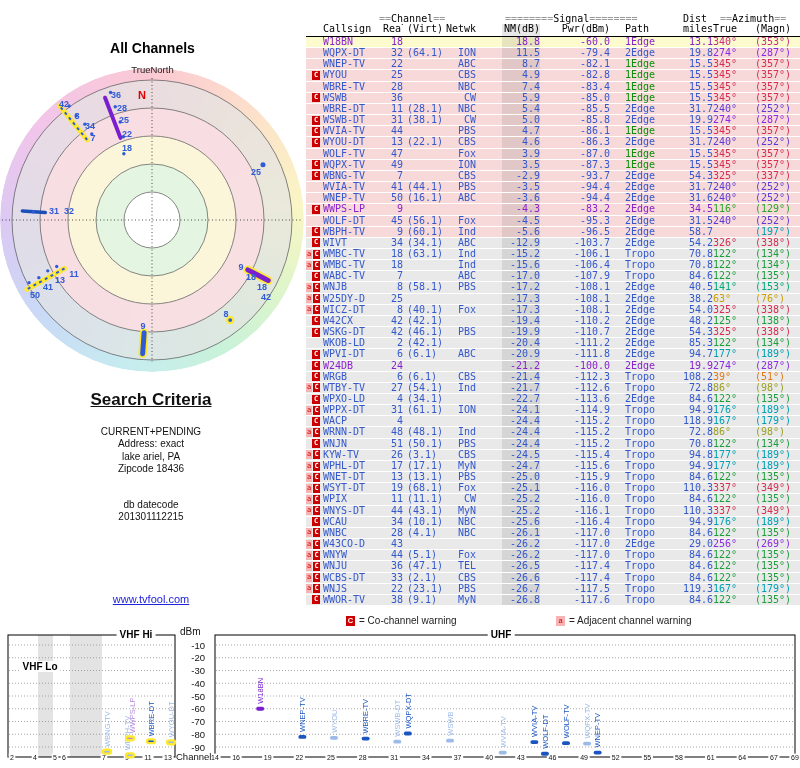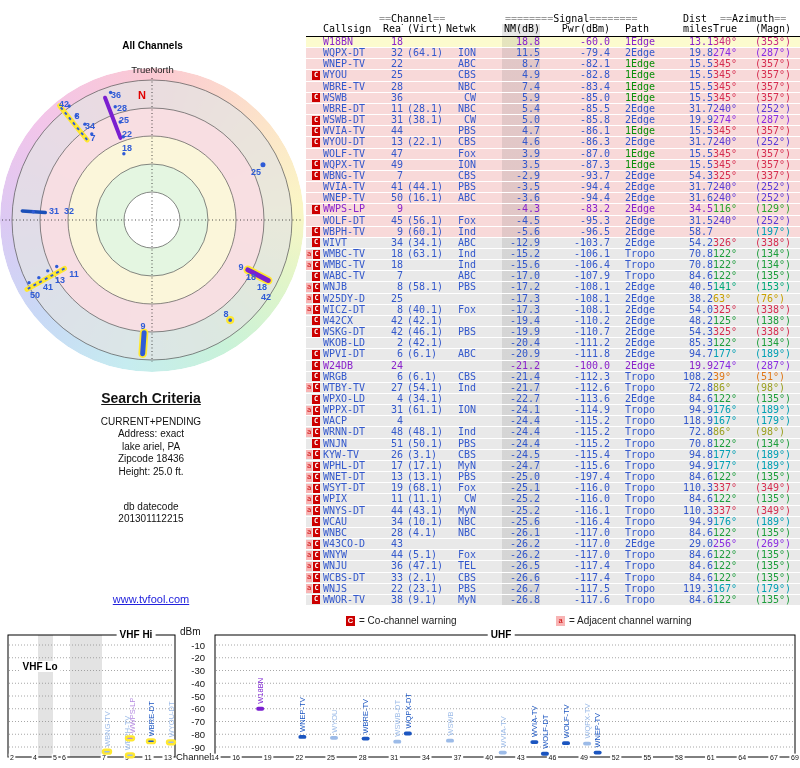--- a/index.html
+++ b/index.html
@@ -7,26 +7,26 @@
        font-family:"Liberation Sans",sans-serif;color:#111}
   .abs{position:absolute}
 
   
   #polar-halo{left:0;top:68px;width:304px;height:304px;border-radius:50%;
     background:conic-gradient(#fbc9d3 0deg,#fce4c9 50deg,#faf6c5 85deg,#e1f5c9 115deg,
       #c9f2d9 150deg,#c6ecf0 190deg,#c9d9f6 230deg,#dcc9f3 270deg,#f2c5ea 310deg,#fbc9d3 360deg);
     -webkit-mask-image:radial-gradient(circle,#000 88%,transparent 99%);
     mask-image:radial-gradient(circle,#000 88%,transparent 99%);}
   #polar-svg{left:0;top:30px}
-  #all-channels-title{left:0;top:40px;width:305px;text-align:center;font-weight:bold;font-size:10px;color:#000}
+  #all-channels-title{left:0;top:40px;width:305px;text-align:center;font-weight:bold;font-size:14px;color:#000}
   #truenorth-label{left:0;top:64px;width:305px;text-align:center;font-size:9.5px;color:#222}
 
   
   #search{left:20px;top:390px;width:262px;text-align:center}
-  #search-title{font-size:14px;font-weight:bold;text-decoration:underline;margin-bottom:10px}
+  #search-title{font-size:17px;font-weight:bold;text-decoration:underline;margin-bottom:16px}
   .s-line{font-size:10px;line-height:12.4px}
   #datecode-block{margin-top:23px}
   #site-link-wrap{left:20px;top:589px;width:262px;text-align:center}
   #site-link{font-size:11px;color:#2222dd;text-decoration:underline;cursor:pointer}
 
   
   #table{left:306px;top:13px;width:494px;font-family:"DejaVu Sans Mono",monospace;font-size:10px}
   #hdr1{position:relative;height:11px}
   #hdr1 .h1{position:absolute;top:0;white-space:pre;color:#000}
   #hdr1 .eq{color:#9a9a9a}
@@ -126,21 +126,20 @@
 </svg>
 <div class="abs" id="all-channels-title">All Channels</div>
 <div class="abs" id="truenorth-label">TrueNorth</div>
 
 <div class="abs" id="search">
   <div id="search-title">Search Criteria</div>
   <div class="s-line">CURRENT+PENDING</div>
   <div class="s-line">Address: exact</div>
   <div class="s-line">lake ariel, PA</div>
   <div class="s-line">Zipcode 18436</div>
-  <div class="s-line">Height: 25.0 ft.</div>
   <div id="datecode-block">
     <div class="s-line">db datecode</div>
     <div class="s-line">201301112215</div>
   </div>
 </div>
 <div class="abs" id="site-link-wrap">
   <span id="site-link">www.tvfool.com</span>
 </div>
 
 <div class="abs" id="table">
@@ -671,21 +670,21 @@
         <div class="cell c-true" style="color: rgb(0, 160, 180);">177°</div>
         <div class="cell c-magn" style="color: rgb(0, 160, 180);">(189°)</div>
       </div>
       <div class="trow bg-g">
         <div class="cell c-mk"><span class="badge-a">a</span><span class="badge-c">C</span></div>
         <div class="cell c-call fb">WNET-DT</div>
         <div class="cell c-real fb">13</div>
         <div class="cell c-virt fb">(13.1)</div>
         <div class="cell c-net fb">PBS</div>
         <div class="cell c-nm fb">-25.0</div>
-        <div class="cell c-pwr fb">-197.4</div>
+        <div class="cell c-pwr fb">-115.9</div>
         <div class="cell c-path fb">Tropo</div>
         <div class="cell c-mi fb">84.6</div>
         <div class="cell c-true" style="color: rgb(29, 158, 60);">122°</div>
         <div class="cell c-magn" style="color: rgb(29, 158, 60);">(135°)</div>
       </div>
       <div class="trow bg-g">
         <div class="cell c-mk"><span class="badge-a">a</span><span class="badge-c">C</span></div>
         <div class="cell c-call fb">WSYT-DT</div>
         <div class="cell c-real fb">19</div>
         <div class="cell c-virt fb">(68.1)</div>

